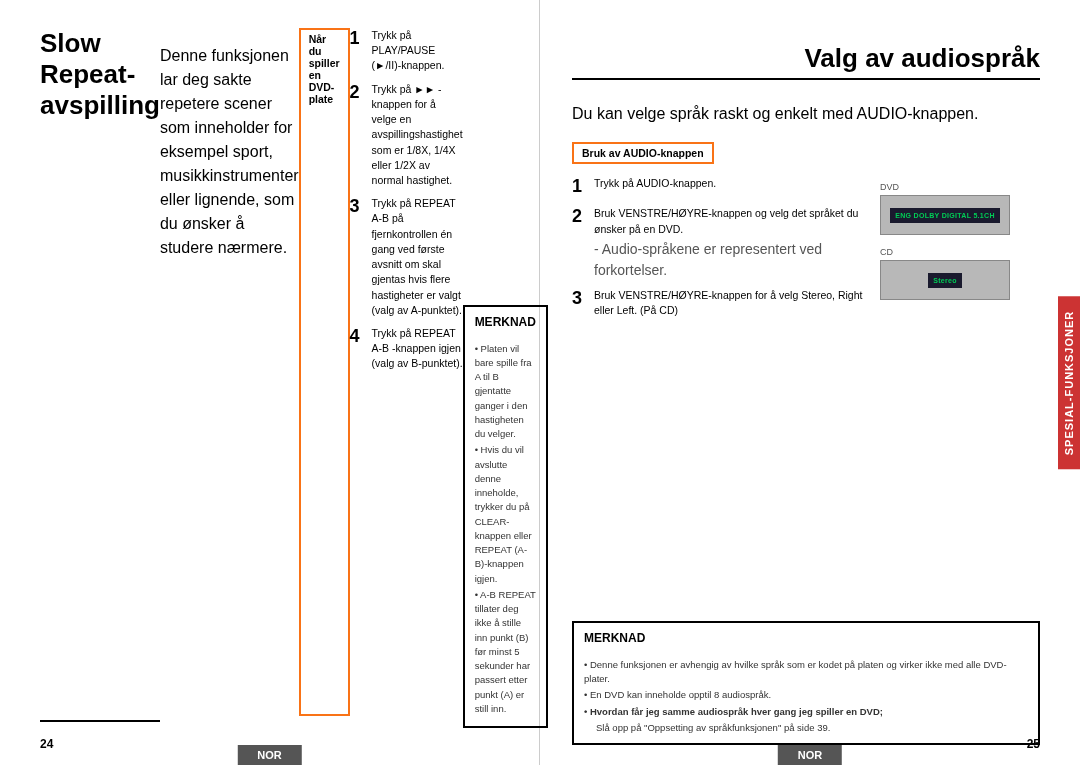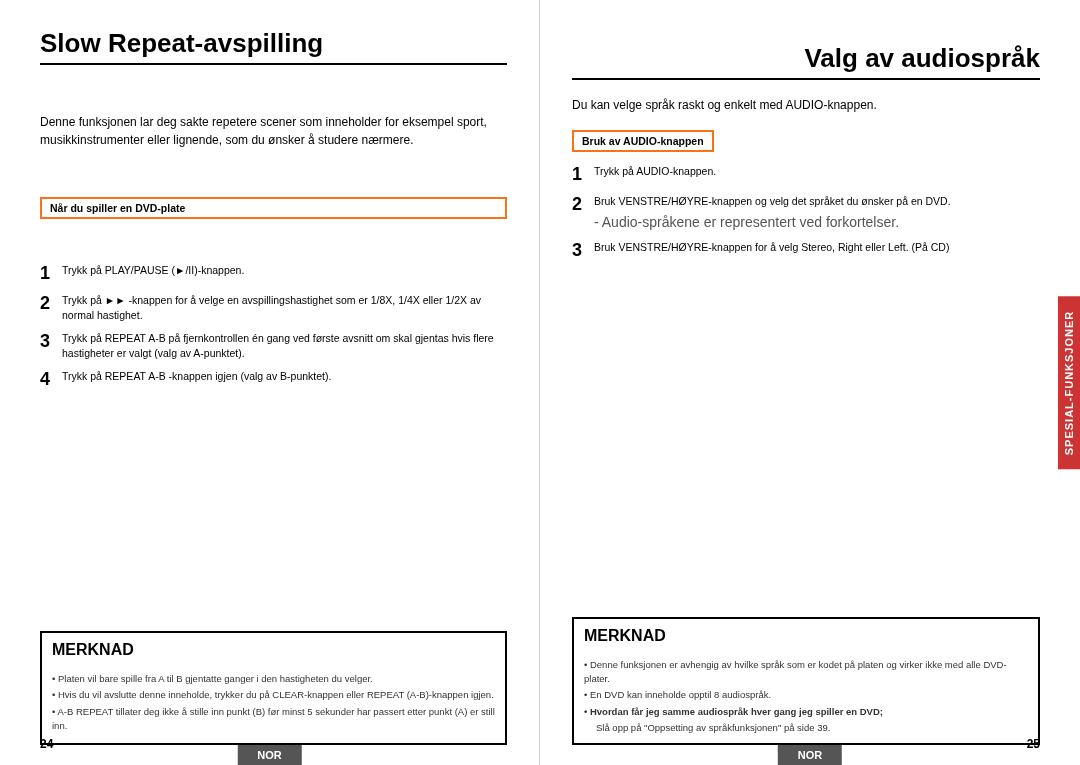--- a/index.html
+++ b/index.html
@@ -17,26 +17,25 @@
 
     .page-container {
       display: flex;
       flex: 1;
       position: relative;
     }
 
     
     .left-page {
       width: 540px;
-      padding: 28px 32px 20px 40px;
+      padding: 28px 32px 37px 40px;
       border-right: 1px solid #ccc;
       display: flex;
-      flex-direction: column;
+      flex-direction: row;
       position: relative;
-      gap: 32px;
     }
 
     
     .right-page {
       width: 540px;
       padding: 43px 40px 20px 32px;
       display: flex;
       flex-direction: column;
       position: relative;
     }
@@ -47,23 +46,23 @@
       margin-bottom: 6px;
       padding-bottom: 4px;
       border-bottom: 2px solid #000;
     }
 
     .right-page .page-title {
       text-align: right;
     }
 
     .intro-text {
-      font-size: 12px;
+      font-size: 16px;
       line-height: 1.5;
-      margin-top: 10px;
+      margin-top: 16px;
       margin-bottom: 16px;
     }
 
     .section-box {
       border: 2px solid #f97316;
       display: inline-block;
       padding: 3px 8px;
       font-size: 10.5px;
       font-weight: bold;
       margin-bottom: 12px;
@@ -93,21 +92,21 @@
       line-height: 1.45;
     }
 
     .note-section {
       margin-top: auto;
       border: 2px solid #000;
       padding: 8px 10px;
     }
 
     .note-title {
-      font-size: 16px;
+      font-size: 12px;
       font-weight: bold;
       text-transform: uppercase;
       margin-bottom: 5px;
     }
 
     .note-text {
       font-size: 9.5px;
       line-height: 1.5;
       color: #333;
       margin-top: 13px;
@@ -351,20 +350,34 @@
             </div>
           </div>
           <div class="step-item">
             <span class="step-number">3</span>
             <span class="step-text">Bruk VENSTRE/HØYRE-knappen for å velg Stereo, Right eller Left. (På CD)</span>
           </div>
         </div>
 
       </div>
 
+      <div class="right-display-area">
+        <div class="display-section">
+          <div class="display-section-label">DVD</div>
+          <div class="dvd-display">
+            <div class="dvd-display-screen">ENG  DOLBY DIGITAL 5.1CH</div>
+          </div>
+        </div>
+        <div class="display-section">
+          <div class="display-section-label">CD</div>
+          <div class="cd-display">
+            <div class="cd-display-screen">Stereo</div>
+          </div>
+        </div>
+      </div>
     </div>
 
     <div style="flex:1;"></div>
 
     <div class="note-section">
       <div class="note-title">MERKNAD</div>
       <div class="note-text">
         <p>Denne funksjonen er avhengig av hvilke språk som er kodet på platen og virker ikke med alle DVD-plater.</p>
         <p>En DVD kan inneholde opptil 8 audiospråk.</p>
         <p class="bold-note" style="font-weight:bold;">Hvordan får jeg samme audiospråk hver gang jeg spiller en DVD;</p>

